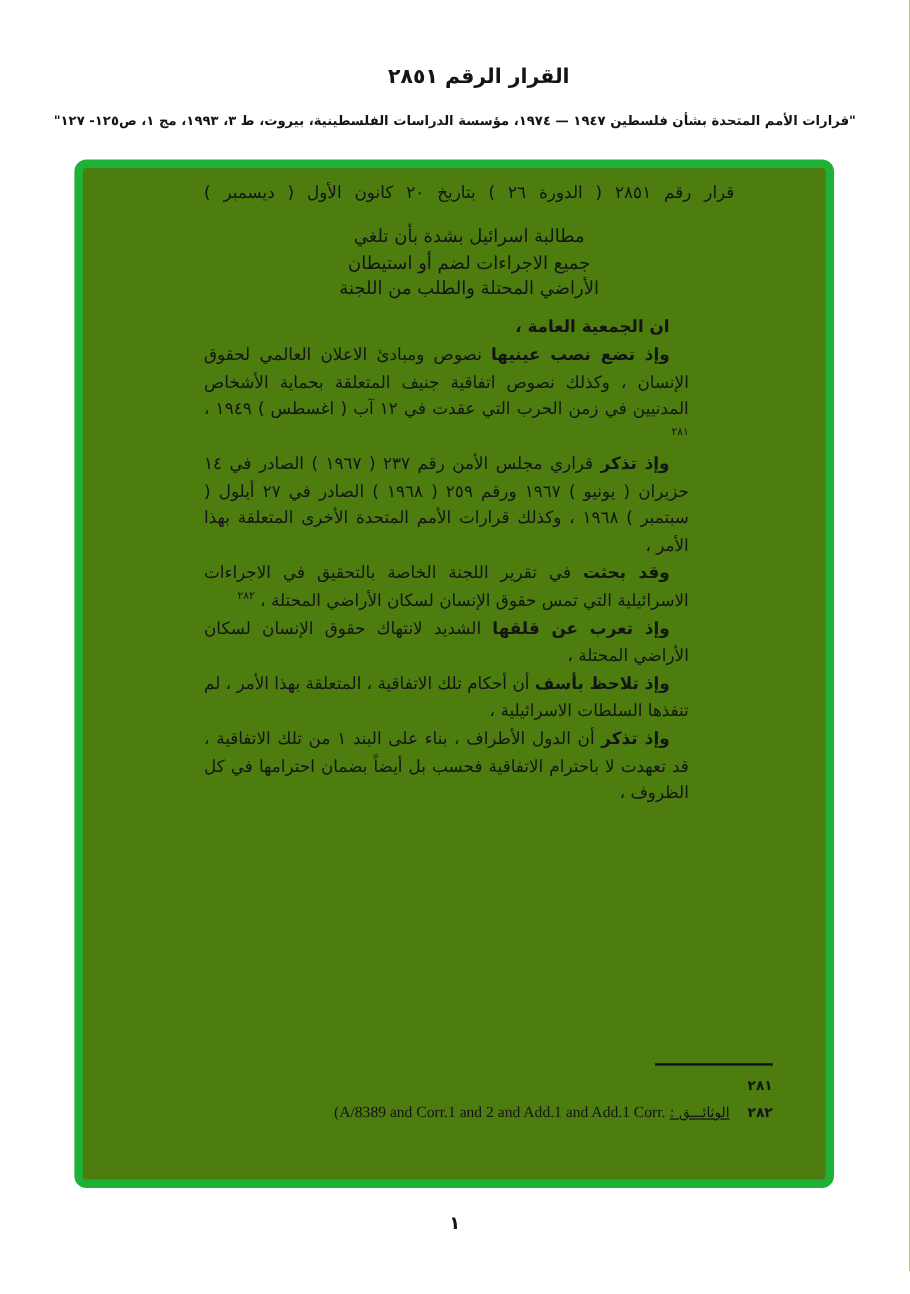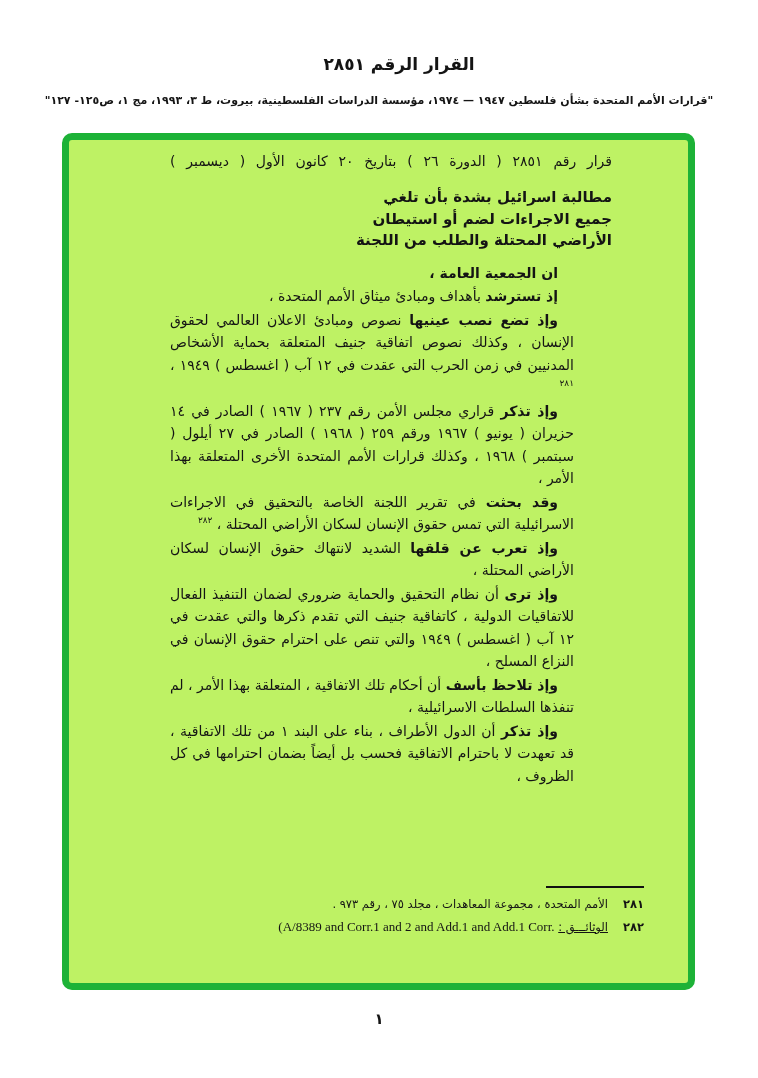--- a/index.html
+++ b/index.html
@@ -24,34 +24,34 @@
     text-align:center;
     font-size:11px; font-weight:bold;
     white-space:nowrap;
   }
   .frame {
     position:absolute;
     left:62px; top:133px;
     width:633px; height:857px;
     border:7px solid #1db237;
     border-radius:10px;
-    background:#bef264;
+    background:#4d7c0f;
   }
   .content {
     padding:10px 76px 0 101px;
     font-size:14px;
     line-height:23px;
     text-align:justify;
   }
   .intro-line1 { text-align:justify; text-align-last:justify; }
   .intro-line2 { text-align:right; padding-left:130px; }
   .res-title {
     margin:14px 0 10px 0;
-    text-align:right;
-    font-weight:bold;
+    text-align:center;
+    font-weight:normal;
     font-size:15px;
     line-height:21.5px;
   }
   .body-text { margin-left:0; }
   .para {
     margin:0 38px 1px 0;
     text-indent:16px;
     line-height:22.5px;
     text-align:justify;
   }
@@ -97,36 +97,33 @@
     </div>
 
     <div class="res-title">
       <div>مطالبة اسرائيل بشدة بأن تلغي</div>
       <div>جميع الاجراءات لضم أو استيطان</div>
       <div>الأراضي المحتلة والطلب من اللجنة</div>
     </div>
 
     <div class="body-text">
       <p class="para"><b>ان الجمعية العامة ،</b><span></span></p>
-      <p class="para"><b>إذ تسترشد</b><span> بأهداف ومبادئ ميثاق الأمم المتحدة ،</span></p>
       <p class="para"><b>وإذ تضع نصب عينيها</b><span> نصوص ومبادئ الاعلان العالمي لحقوق الإنسان ، وكذلك نصوص اتفاقية جنيف المتعلقة بحماية الأشخاص المدنيين في زمن الحرب التي عقدت في ١٢ آب ( اغسطس ) ١٩٤٩ ، </span><sup>٢٨١</sup></p>
       <p class="para"><b>وإذ تذكر</b><span> قراري مجلس الأمن رقم ٢٣٧ ( ١٩٦٧ ) الصادر في ١٤ حزيران ( يونيو ) ١٩٦٧ ورقم ٢٥٩ ( ١٩٦٨ ) الصادر في ٢٧ أيلول ( سبتمبر ) ١٩٦٨ ، وكذلك قرارات الأمم المتحدة الأخرى المتعلقة بهذا الأمر ،</span></p>
       <p class="para"><b>وقد بحثت</b><span> في تقرير اللجنة الخاصة بالتحقيق في الاجراءات الاسرائيلية التي تمس حقوق الإنسان لسكان الأراضي المحتلة ، </span><sup>٢٨٢</sup></p>
       <p class="para"><b>وإذ تعرب عن قلقها</b><span> الشديد لانتهاك حقوق الإنسان لسكان الأراضي المحتلة ،</span></p>
-      <p class="para"><b>وإذ ترى</b><span> أن نظام التحقيق والحماية ضروري لضمان التنفيذ الفعال للاتفاقيات الدولية ، كاتفاقية جنيف التي تقدم ذكرها والتي عقدت في ١٢ آب ( اغسطس ) ١٩٤٩ والتي تنص على احترام حقوق الإنسان في النزاع المسلح ،</span></p>
       <p class="para"><b>وإذ تلاحظ بأسف</b><span> أن أحكام تلك الاتفاقية ، المتعلقة بهذا الأمر ، لم تنفذها السلطات الاسرائيلية ،</span></p>
       <p class="para"><b>وإذ تذكر</b><span> أن الدول الأطراف ، بناء على البند ١ من تلك الاتفاقية ، قد تعهدت لا باحترام الاتفاقية فحسب بل أيضاً بضمان احترامها في كل الظروف ،</span></p>
     </div>
   </div>
 
   <div class="footnotes">
     <div class="fn-sep"></div>
     <div class="fn-row">
       <span class="fn-marker">٢٨١</span>
-      <span class="fn-text">الأمم المتحدة ، مجموعة المعاهدات ، مجلد ٧٥ ، رقم ٩٧٣ .</span>
     </div>
     <div class="fn-row">
       <span class="fn-marker">٢٨٢</span>
       <span class="fn-text"><span class="fn-label">الوثائـــق :</span> <span class="latin">(A/8389 and Corr.1 and 2 and Add.1 and Add.1 Corr.</span></span>
     </div>
   </div>
 </div>
 
 <div class="page-number">١</div>
 

